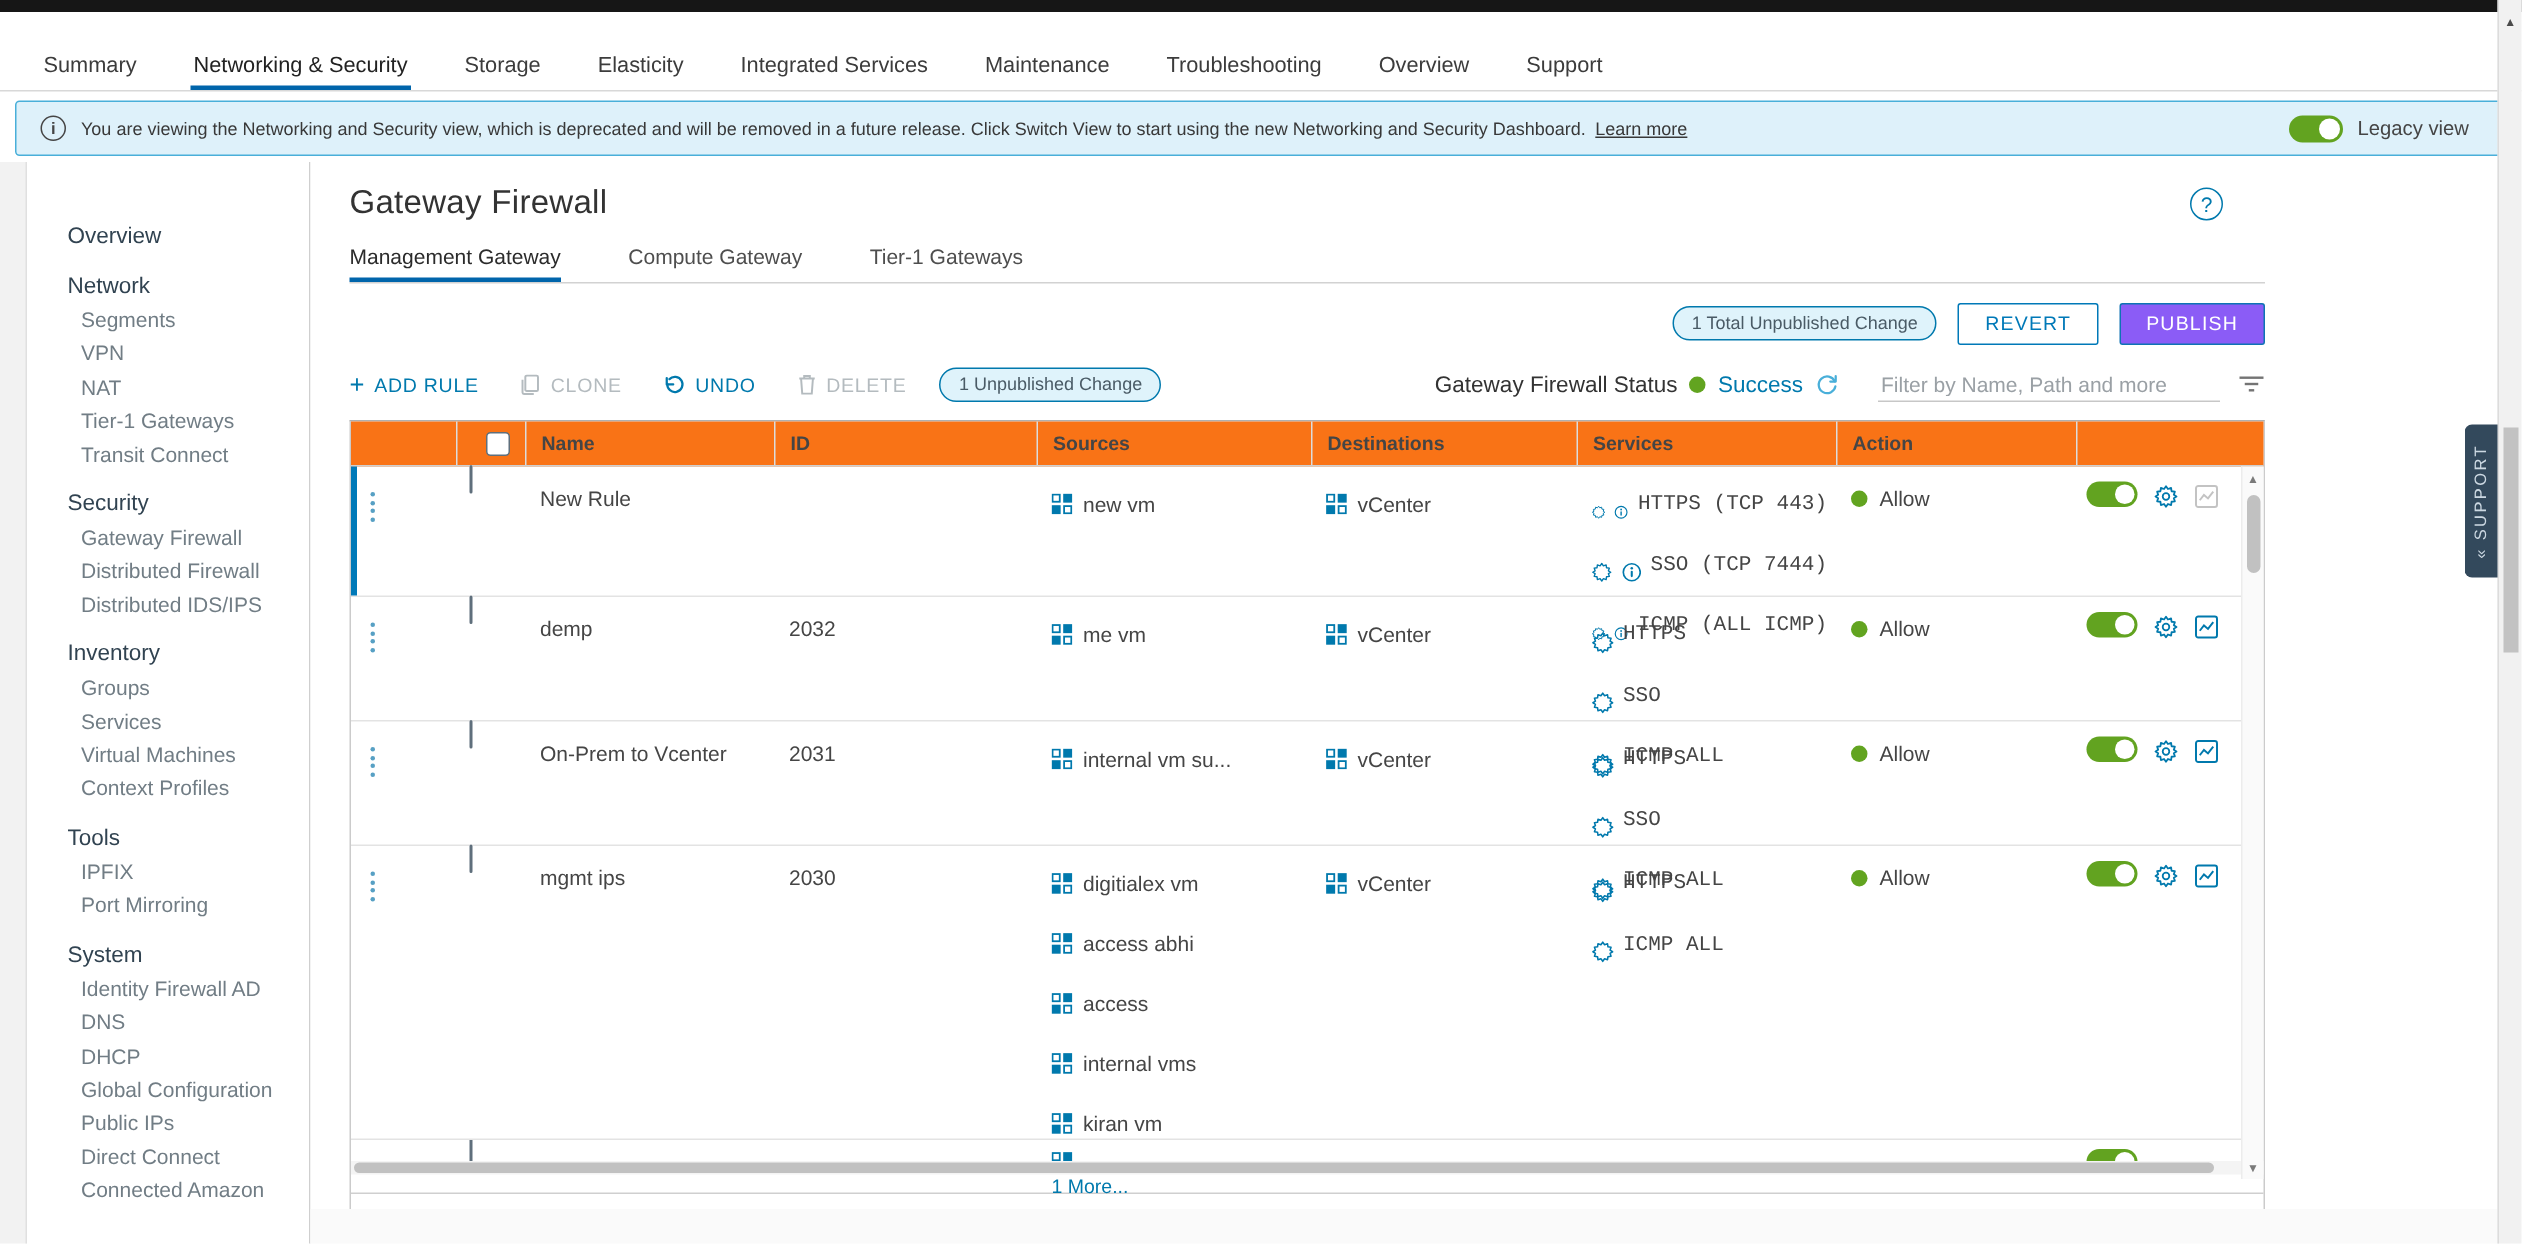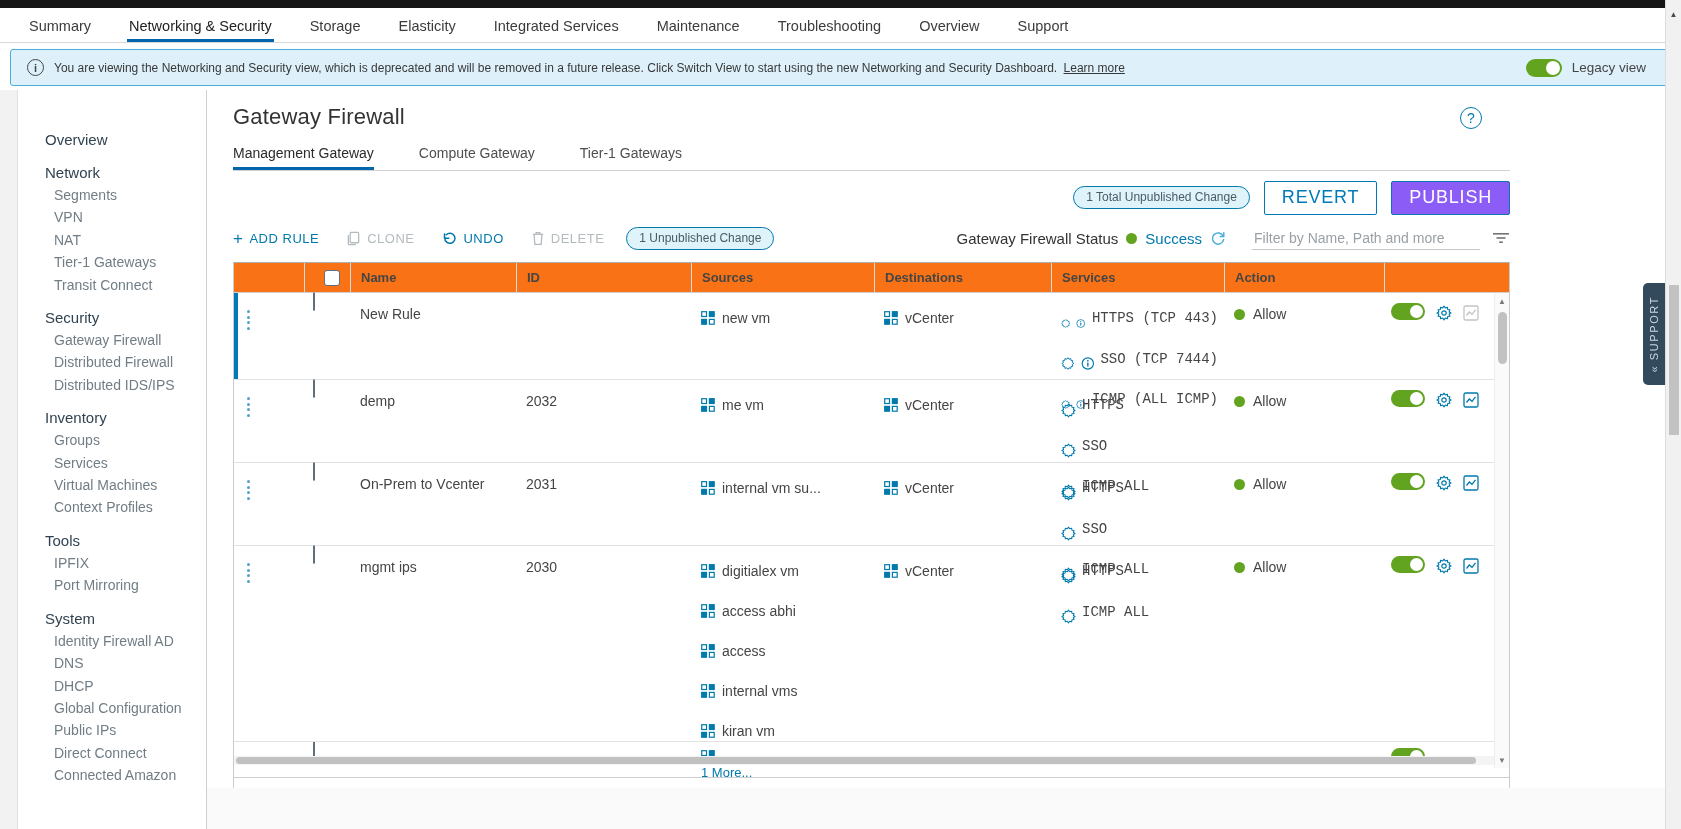--- a/index.html
+++ b/index.html
@@ -1,21 +1,21 @@
 <!DOCTYPE html>
 <html><head>
 <meta charset="utf-8">
 <style>
   * { margin:0; padding:0; box-sizing:border-box; }
   html,body { width:1681px; height:829px; overflow:hidden; background:#fff;
     font-family:"Liberation Sans","DejaVu Sans",sans-serif; color:#454545; }
 
   
   .black-bar { height:8px; background:#161616; width:100%; }
-  .top-nav { height:35px; display:flex; align-items:flex-end; gap:34px; padding:0 0 0 27px;
+  .top-nav { height:53px; display:flex; align-items:flex-end; gap:34px; padding:0 0 0 27px;
     border-bottom:1px solid #d8d8d8; background:#fff; }
   .nav-tab { font-size:14.5px; color:#3c3c3c; padding:6px 2px 8px; cursor:pointer; white-space:nowrap; }
   .nav-tab.active { color:#222; border-bottom:3px solid #0065ab; padding-bottom:5px; font-weight:500; }
 
   
   .banner { margin:6px 12px 4px 10px; height:37px; display:flex; align-items:center; gap:10px;
     background:#def1fa; border:1px solid #49afd9; border-radius:3px; padding:0 16px; }
   .info-circle { width:17px; height:17px; border:1px solid #454545; border-radius:50%;
     display:grid; place-items:center; font-size:11px; color:#454545; flex:none; font-weight:600;}
   .banner-text { font-size:12px; color:#383838; }
@@ -42,21 +42,21 @@
   .page-title { font-size:22px; font-weight:400; color:#333; letter-spacing:.2px; }
   .help-icon { position:absolute; top:17px; left:1253px; width:22px; height:22px; border:1.5px solid #0079ad;
     border-radius:50%; color:#0079ad; font-size:14px; display:grid; place-items:center; cursor:pointer;}
   .page-tabs { display:flex; gap:45px; margin-top:15px; width:1277px; border-bottom:1px solid #d2d2d2; }
   .page-tab { font-size:14px; color:#4e4e4e; padding-bottom:9px; cursor:pointer; }
   .page-tab.active { color:#2b2b2b; border-bottom:3px solid #0065ab; padding-bottom:6px; }
 
   .publish-row { width:1277px; display:flex; justify-content:flex-end; align-items:center; gap:14px; margin-top:13px; height:27px;}
   .pill { background:#dff3fb; border:1px solid #0079ad; border-radius:12px; color:#4a5b66;
     font-size:12px; padding:3px 12px 4px; white-space:nowrap;}
-  .btn { font-size:18px; letter-spacing:.8px; border-radius:2px; padding:5px 17px 6px; cursor:pointer; font-weight:500;}
+  .btn { font-size:13px; letter-spacing:.8px; border-radius:2px; padding:5px 17px 6px; cursor:pointer; font-weight:500;}
   .btn.outline { border:1px solid #0079b8; color:#0079b8; background:#fff; }
   .btn.solid { border:1px solid #0e73b4; color:#fff; background:#8b5cf6; }
 
   
   .toolbar { width:1277px; display:flex; align-items:center; margin-top:12px; height:30px; }
   .tool { display:flex; align-items:center; gap:6px; font-size:13px; letter-spacing:.5px; cursor:pointer; font-weight:500;}
   .tool + .tool { margin-left:27px; }
   .tool.blue { color:#0079ad; }
   .tool.disabled { color:#b4bbbf; cursor:default; }
   .plus-glyph { font-size:17px; font-weight:400; line-height:13px; }

